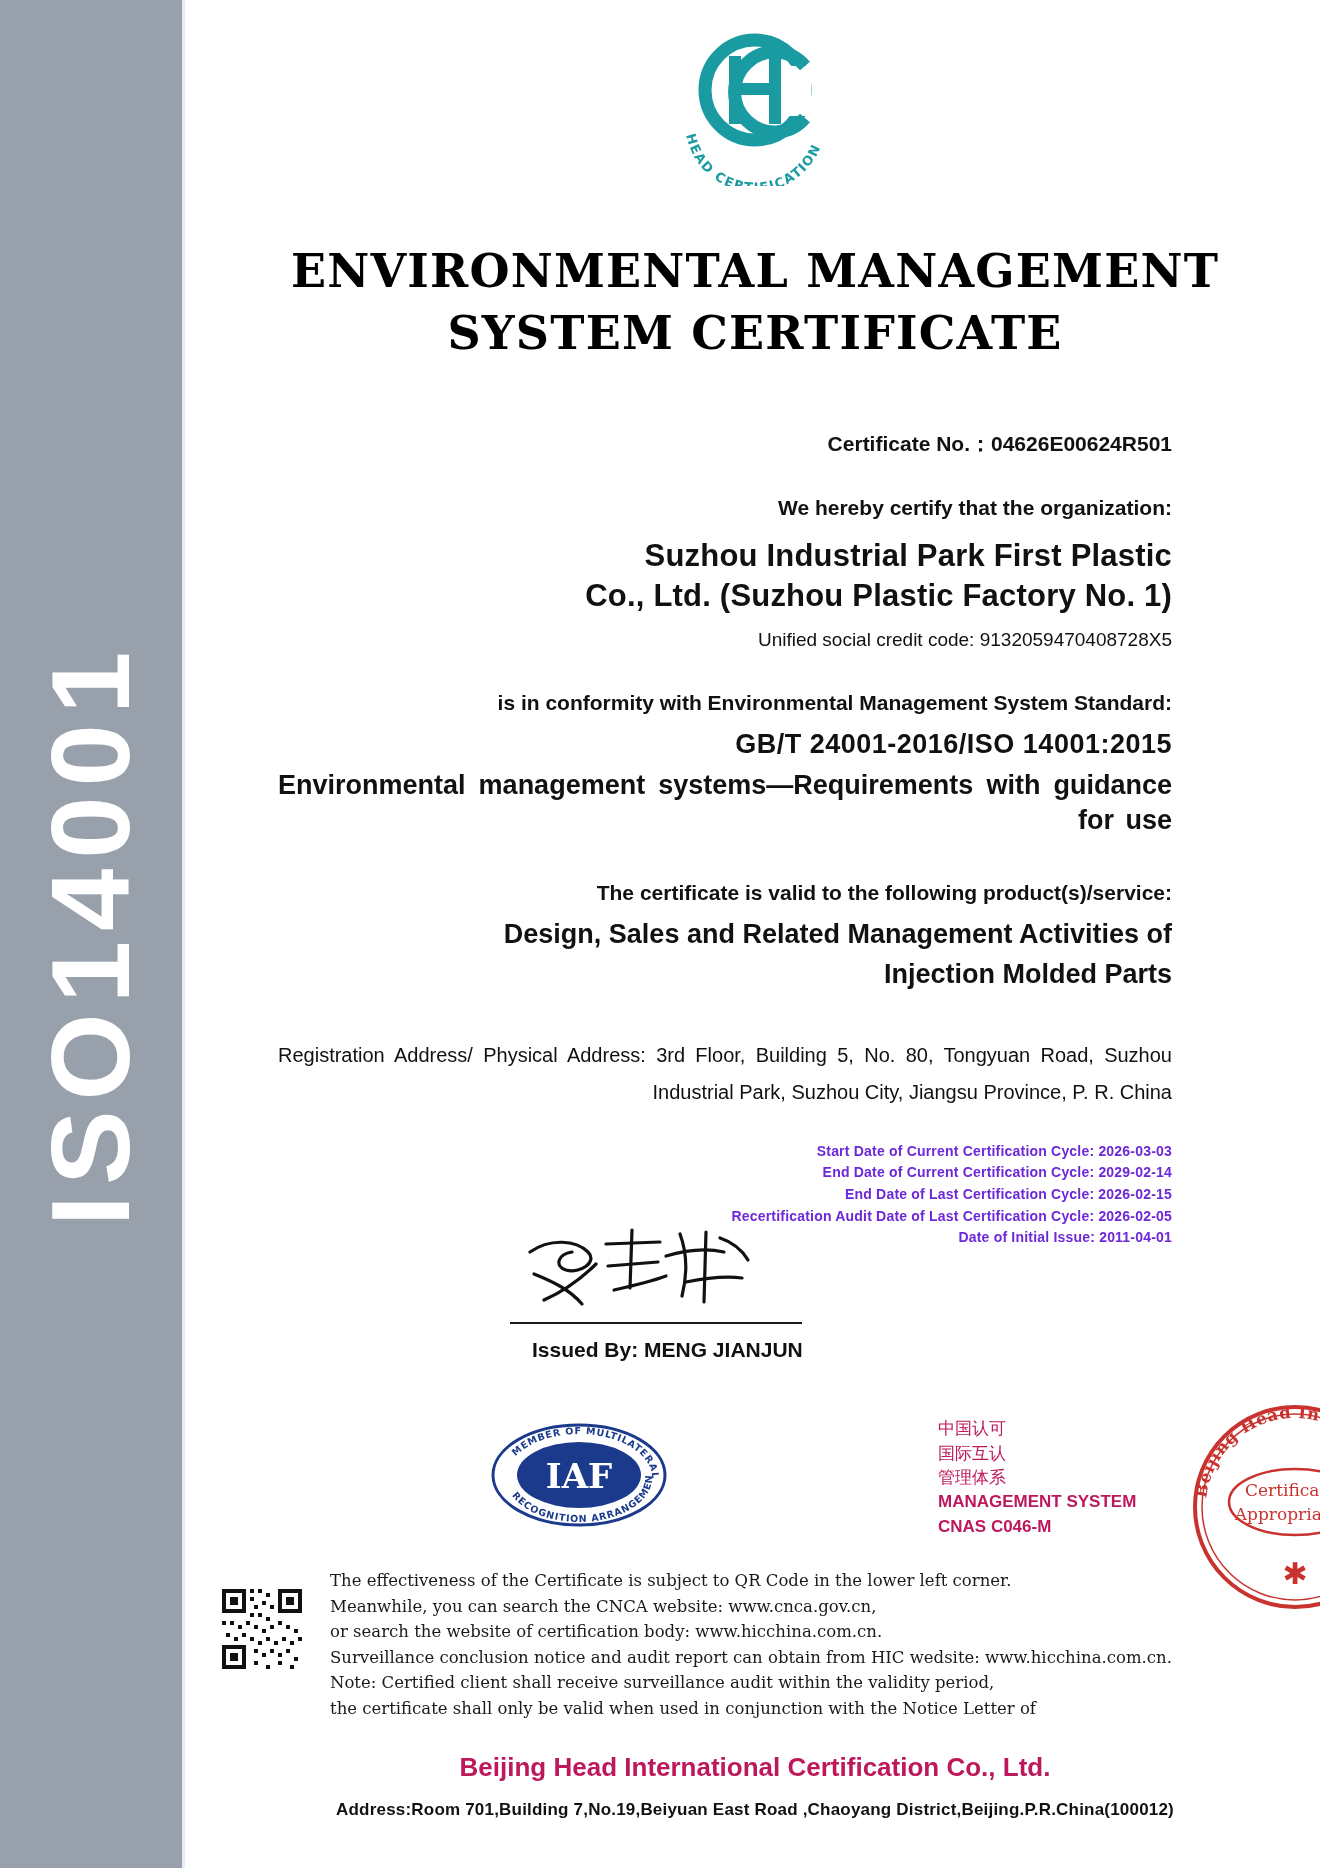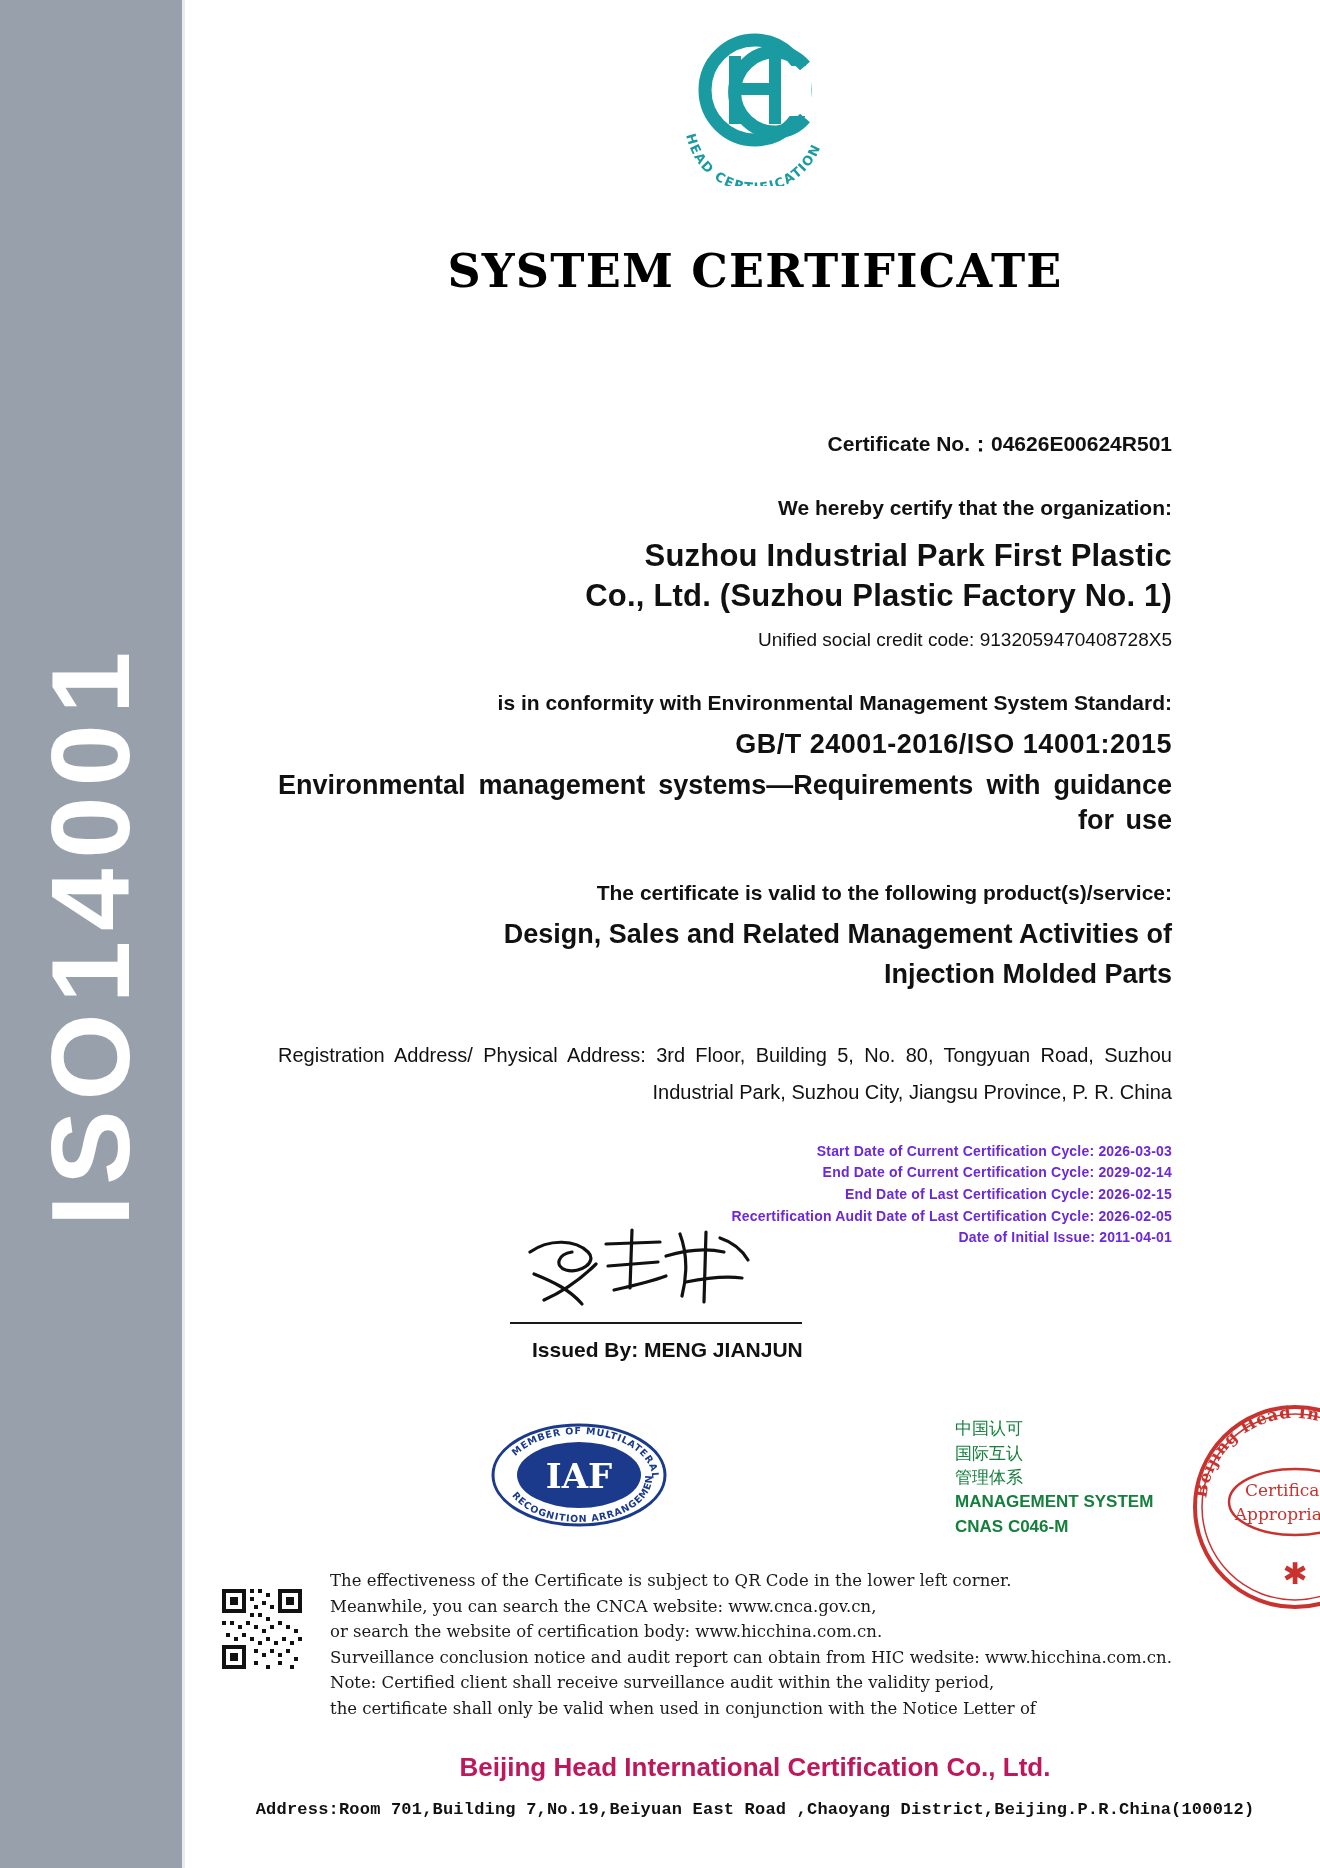--- a/index.html
+++ b/index.html
@@ -246,26 +246,26 @@
   }
   .cnas {
     position: absolute;
     left: 218px;
     top: 22px;
     width: 190px;
     height: 86px;
   }
   .cnas-text {
     position: absolute;
-    left: 465px;
+    left: 448px;
     top: 4px;
     width: 230px;
     font-size: 17px;
     line-height: 1.45;
-    color: #15803d;
+    color: #be185d;
   }
   .cnas-text .cn { font-family: "DejaVu Sans", sans-serif; font-size: 17px; }
   .cnas-text .bold { font-weight: 700; }
 
   .stamp {
     position: absolute;
     left: 690px;
     top: -20px;
     width: 230px;
     height: 230px;
@@ -302,21 +302,20 @@
   .footer-address {
     position: absolute;
     left: 0;
     top: 1800px;
     width: 1130px;
     text-align: center;
     font-size: 17px;
     font-weight: 700;
     color: #111;
     letter-spacing: 0.2px;
-    font-family: Liberation Mono, monospace;
   }
 </style>
 </head>
 <body>
 
 <div class="page">
 
   <div class="side-band"></div>
   <div class="side-band-text">
     <span>ISO14001</span>
@@ -341,20 +340,21 @@
 
           <path d="M 150 40 A 40 40 0 1 0 150 92" fill="none" stroke="#1a9ba1" stroke-width="13"></path>
           <text font-family="DejaVu Sans, sans-serif" font-size="13" font-weight="bold" fill="#1a9ba1" letter-spacing="1.5">
             <textPath href="#arcpath" startOffset="6%">HEAD CERTIFICATION</textPath>
           </text>
         </svg>
       </div>
     </div>
 
     <div class="title-block">
+      <div class="title-line">ENVIRONMENTAL MANAGEMENT</div>
       <div class="title-line">SYSTEM CERTIFICATE</div>
     </div>
 
     <div class="body-block">
 
       <div class="cert-no row-right">
         <span>Certificate No.：</span><span>04626E00624R501</span>
       </div>
 
       <div class="hereby">We hereby certify that the organization:</div>

